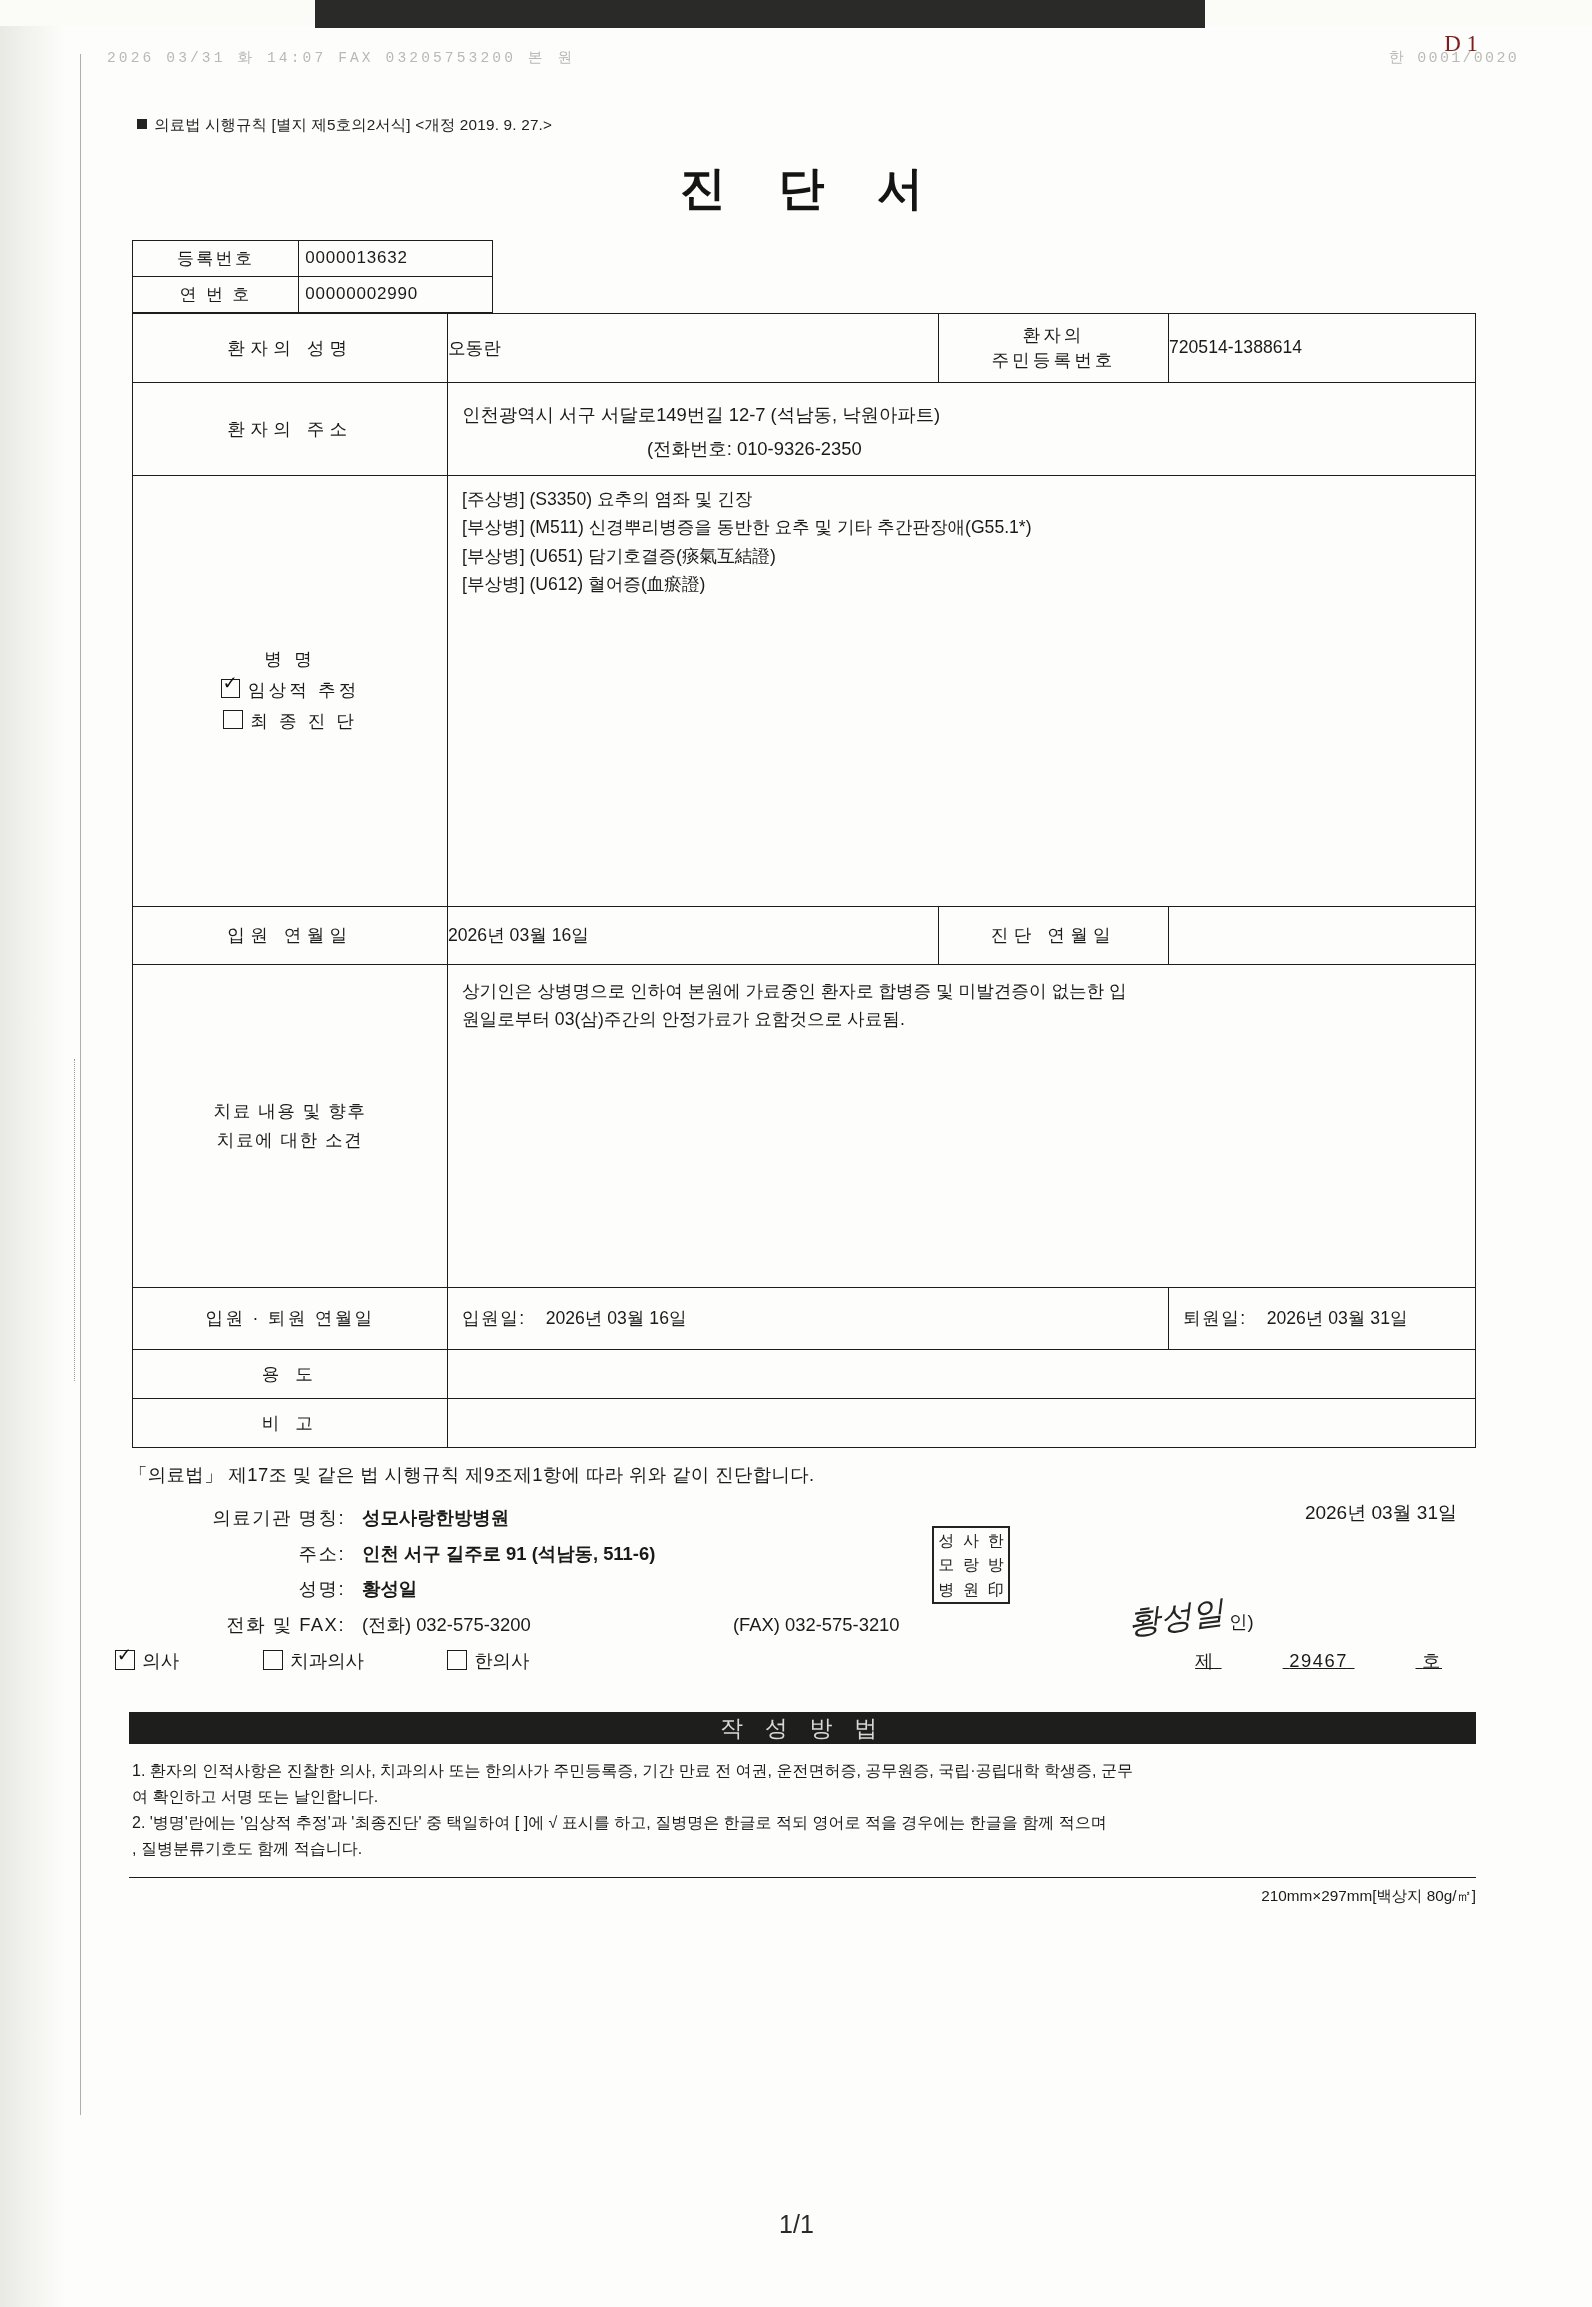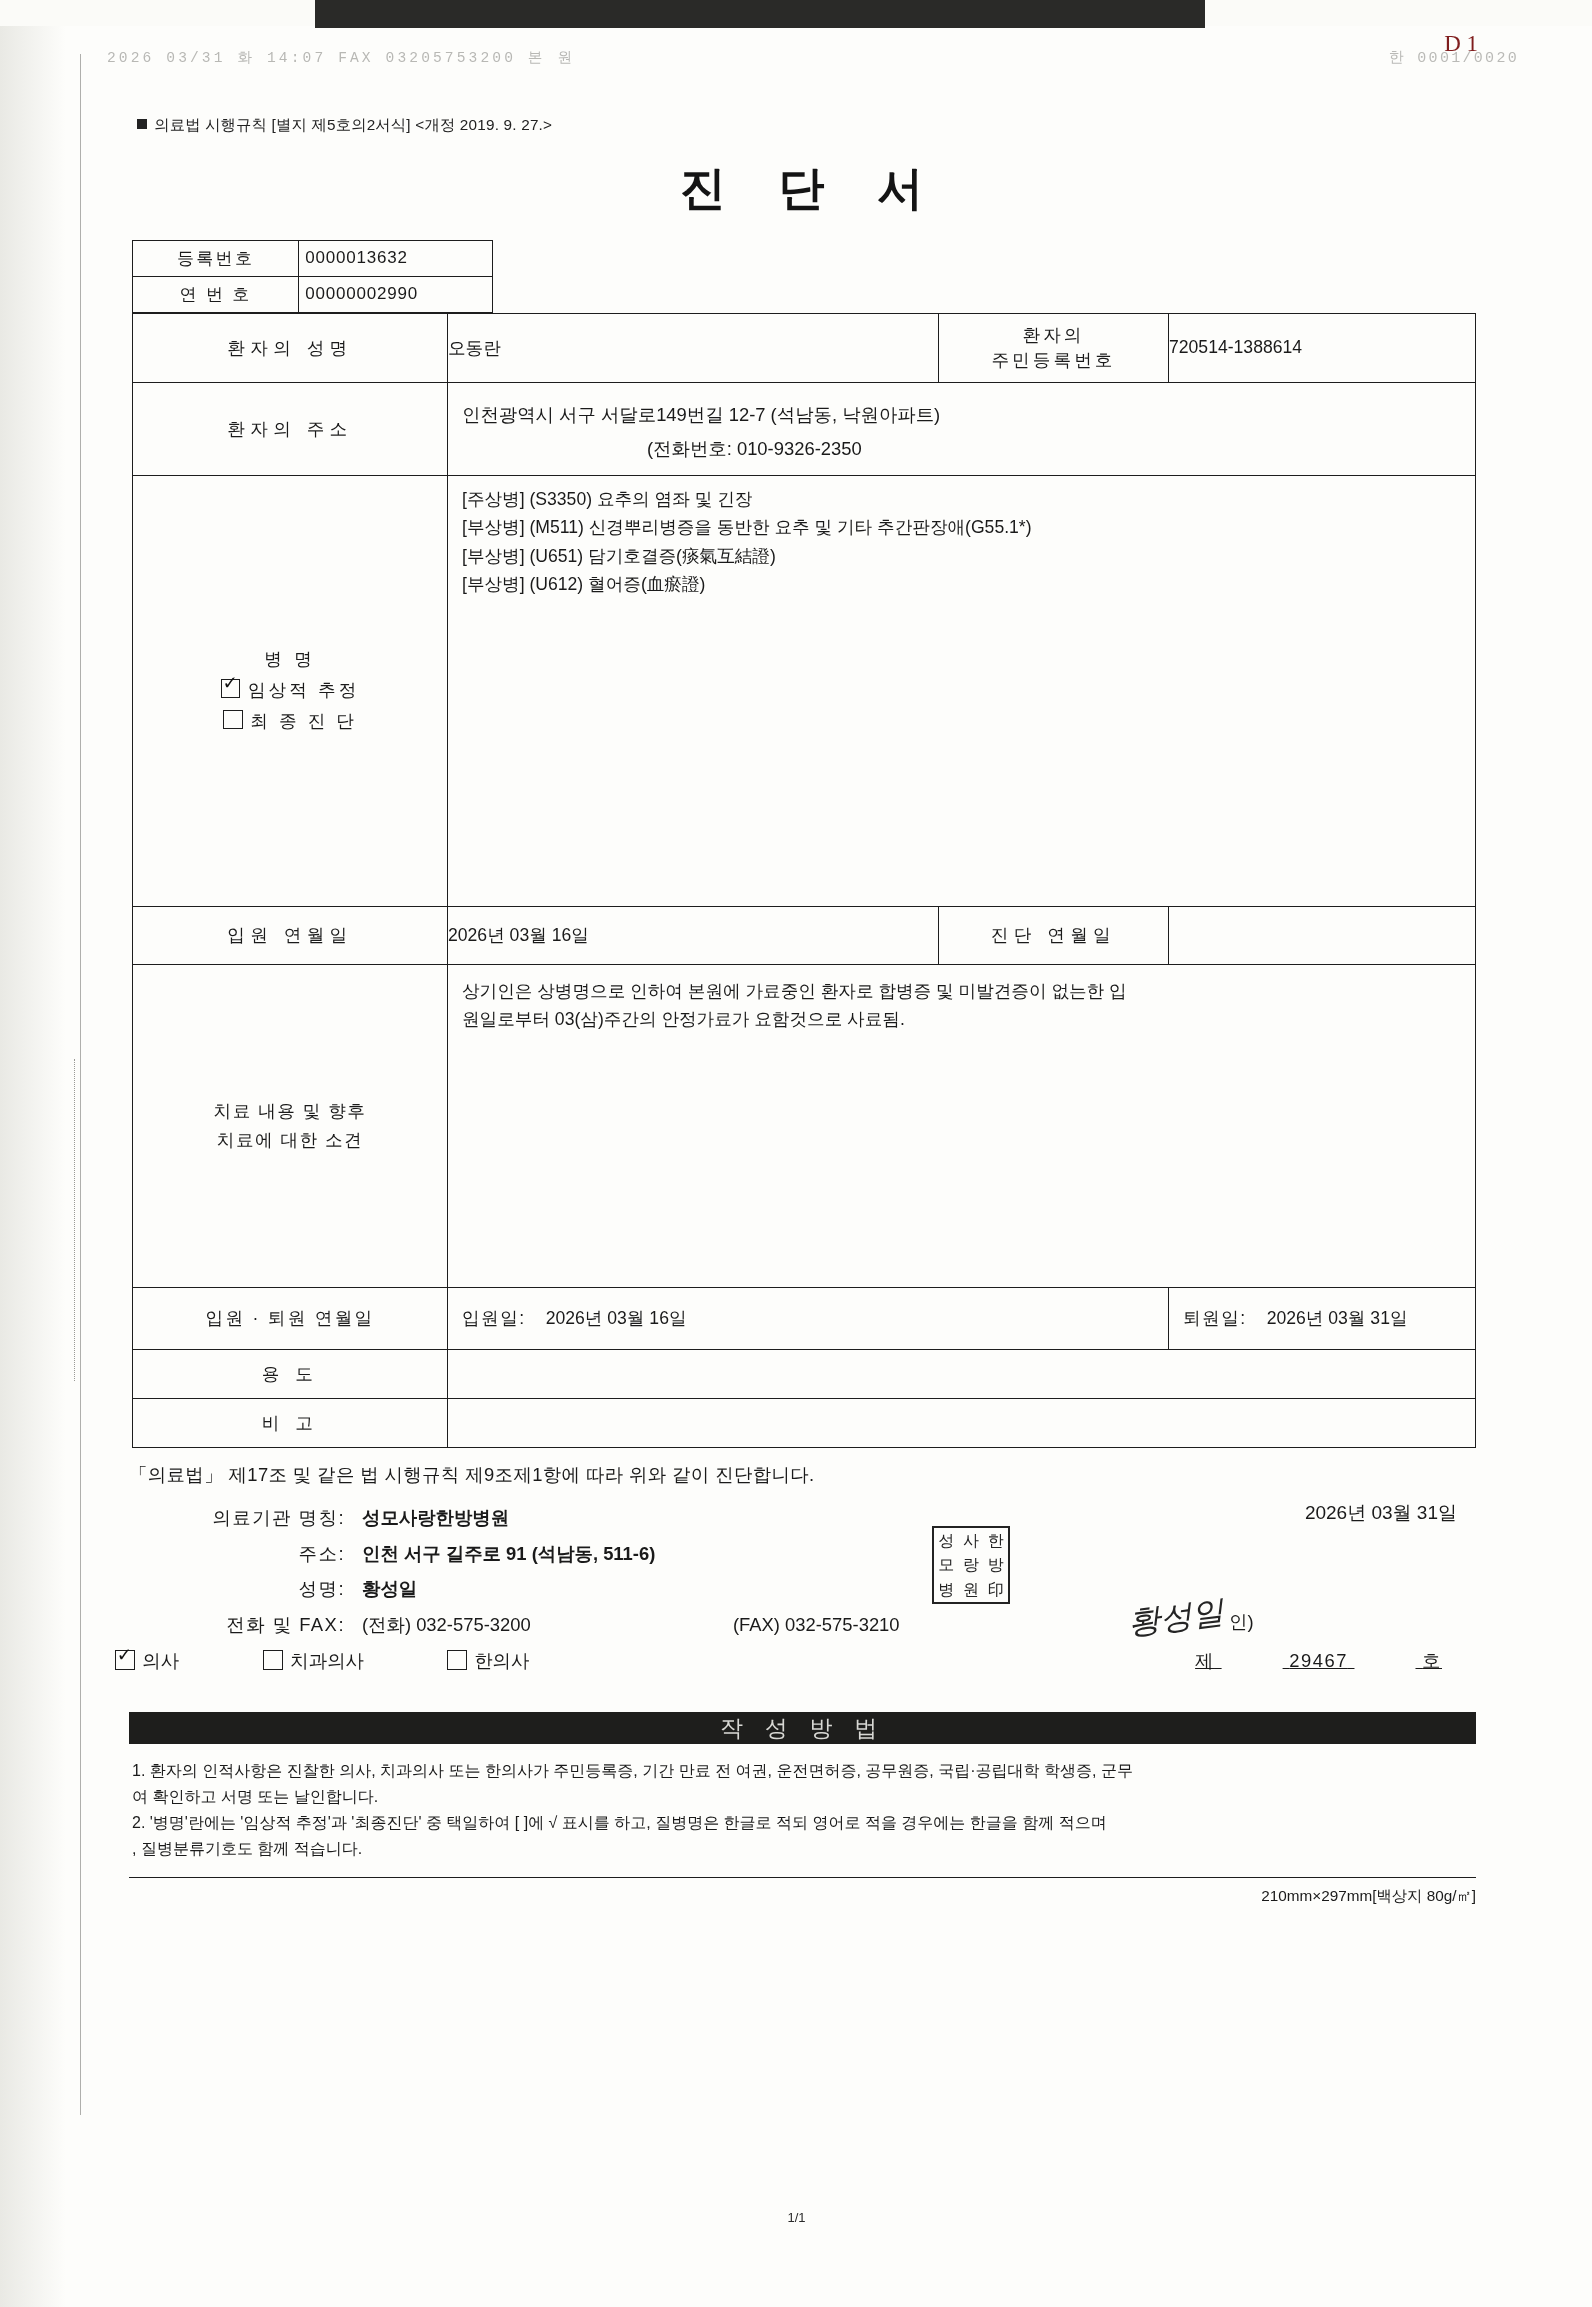--- a/index.html
+++ b/index.html
@@ -269,21 +269,21 @@
     width: 1347px;
     margin-left: 14px;
     font-size: 15.3px;
     margin-top: 7.7px;
   }
   .page-foot {
     position: absolute;
     left: 0; right: 0;
     top: 2210px;
     text-align: center;
-    font-size: 13px;
+    font-size: 25px;
     color: #2a2a2a;
   }
   .vline {
     position: absolute;
     top: 54px;
     bottom: 192px;
     left: 80px;
     border-left: 1.5px solid #6f6f6b;
     opacity: .55;
   }

